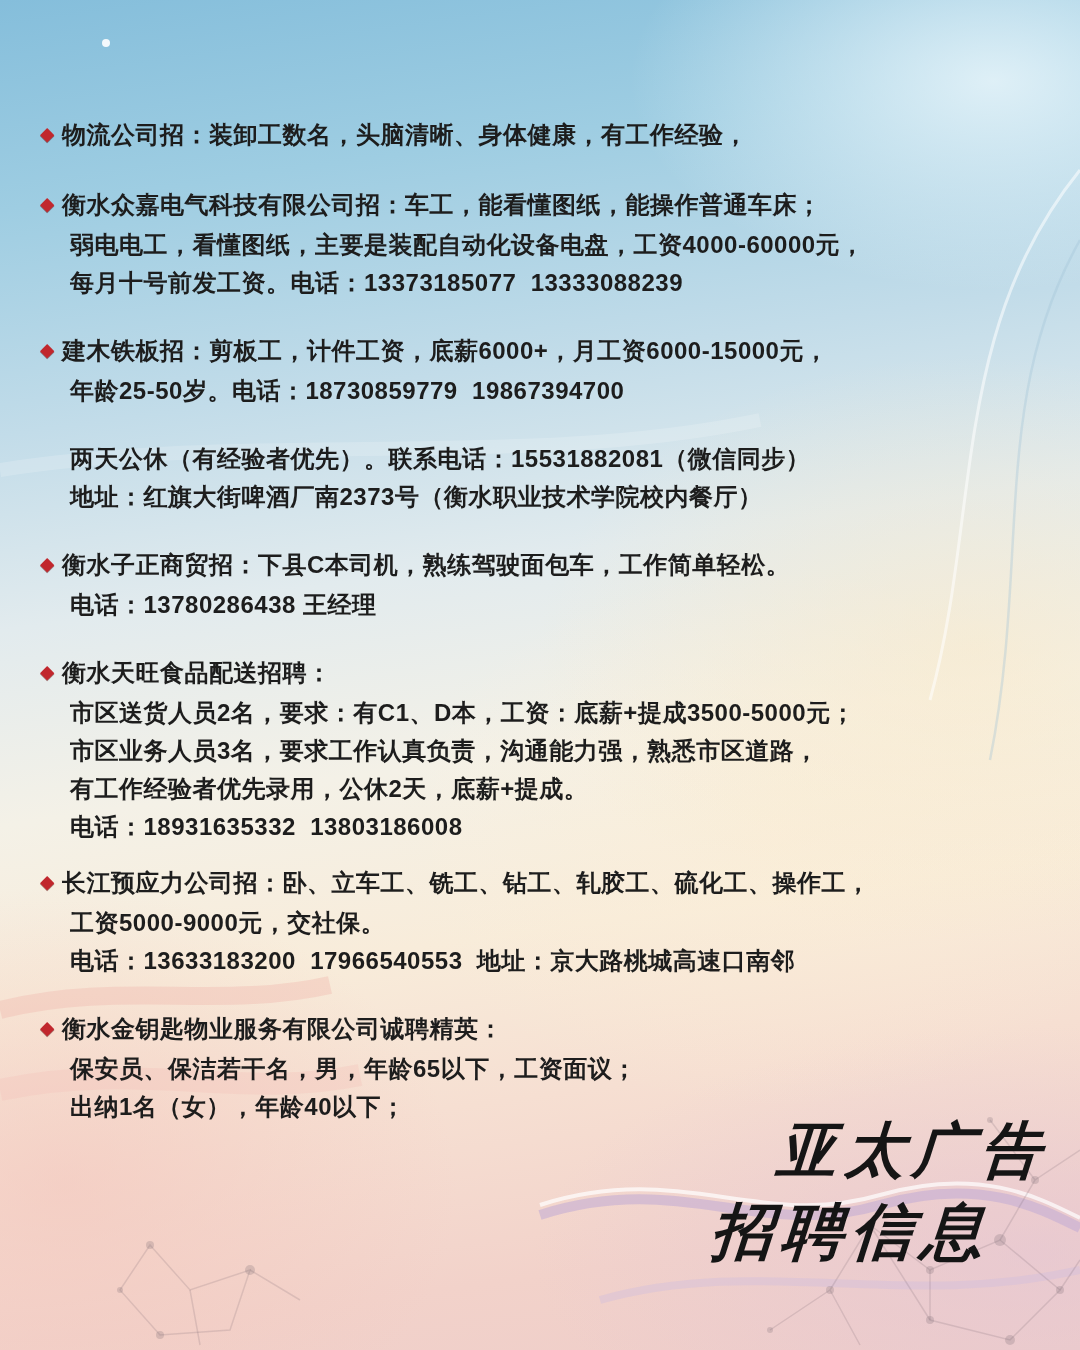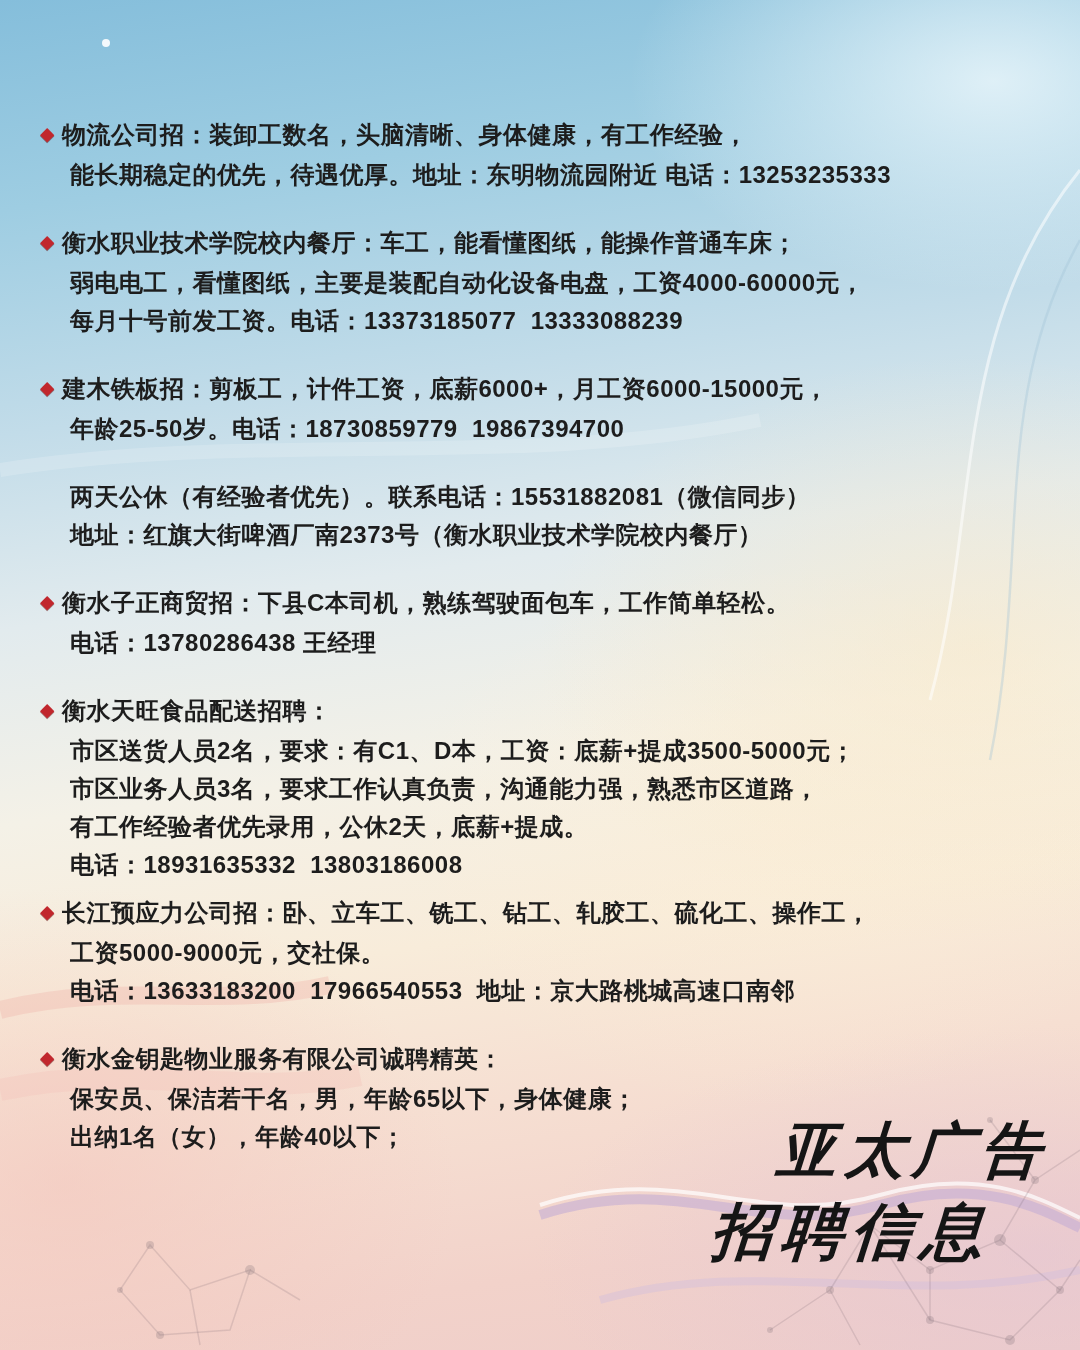--- a/index.html
+++ b/index.html
@@ -19,21 +19,21 @@
   }
   .bg-decor{position:absolute;left:0;top:0;width:1080px;height:1350px;pointer-events:none;}
   
   .listings{position:absolute;left:40px;top:116px;width:1012px;}
   .listing{
     margin-bottom:30px;
     padding-left:30px;
     font-size:24px;line-height:38px;font-weight:700;
     color:#1d1d1d;letter-spacing:0.5px;
   }
-  .listing:nth-child(6){margin-bottom:10px;}
+  .listing:nth-child(6){margin-bottom:18px;}
   .listing:last-child{margin-bottom:0;}
   .line{white-space:pre-wrap;}
   .line.first{text-indent:-30px;}
   .bullet{
     color:#c1272d;font-size:0.78em;margin-right:7px;
     position:relative;top:-3px;text-shadow:0 1px 0 rgba(90,10,10,0.5);
   }
   
   .brand{
     position:absolute;right:34px;top:1112px;width:420px;
@@ -86,24 +86,23 @@
       <circle cx="150" cy="1245" r="4"></circle>
         <circle cx="250" cy="1270" r="5"></circle>
       <circle cx="160" cy="1335" r="4"></circle>
         <circle cx="120" cy="1290" r="3"></circle>
     </g>
   </svg>
 
   <main class="listings" id="listings">
       <div class="listing">
         <div class="line first"><span class="bullet">◆</span><span>物流公司招：装卸工数名，头脑清晰、身体健康，有工作经验，</span></div>
-        <div class="line indent"><span>能长期稳定的优先，待遇优厚。地址：东明物流园附近 电话：13253235333</span></div>
       </div>
       <div class="listing">
-        <div class="line first"><span class="bullet">◆</span><span>衡水职业技术学院校内餐厅：车工，能看懂图纸，能操作普通车床；</span></div>
+        <div class="line first"><span class="bullet">◆</span><span>衡水众嘉电气科技有限公司招：车工，能看懂图纸，能操作普通车床；</span></div>
         <div class="line indent"><span>弱电电工，看懂图纸，主要是装配自动化设备电盘，工资4000-60000元，</span></div>
         <div class="line indent"><span>每月十号前发工资。电话：13373185077  13333088239</span></div>
       </div>
       <div class="listing">
         <div class="line first"><span class="bullet">◆</span><span>建木铁板招：剪板工，计件工资，底薪6000+，月工资6000-15000元，</span></div>
         <div class="line indent"><span>年龄25-50岁。电话：18730859779  19867394700</span></div>
       </div>
       <div class="listing">
         <div class="line indent"><span>两天公休（有经验者优先）。联系电话：15531882081（微信同步）</span></div>
         <div class="line indent"><span>地址：红旗大街啤酒厂南2373号（衡水职业技术学院校内餐厅）</span></div>
@@ -119,21 +118,21 @@
         <div class="line indent"><span>有工作经验者优先录用，公休2天，底薪+提成。</span></div>
         <div class="line indent"><span>电话：18931635332  13803186008</span></div>
       </div>
       <div class="listing">
         <div class="line first"><span class="bullet">◆</span><span>长江预应力公司招：卧、立车工、铣工、钻工、轧胶工、硫化工、操作工，</span></div>
         <div class="line indent"><span>工资5000-9000元，交社保。</span></div>
         <div class="line indent"><span>电话：13633183200  17966540553  地址：京大路桃城高速口南邻</span></div>
       </div>
       <div class="listing">
         <div class="line first"><span class="bullet">◆</span><span>衡水金钥匙物业服务有限公司诚聘精英：</span></div>
-        <div class="line indent"><span>保安员、保洁若干名，男，年龄65以下，身体健康；</span></div>
+        <div class="line indent"><span>保安员、保洁若干名，男，年龄65以下，工资面议；</span></div>
         <div class="line indent"><span>出纳1名（女），年龄40以下；</span></div>
       </div>
     </main>
 
   <div class="brand">
     <div class="brand-line1">亚太广告</div>
     <div class="brand-line2">招聘信息</div>
   </div>
 </div>
 

